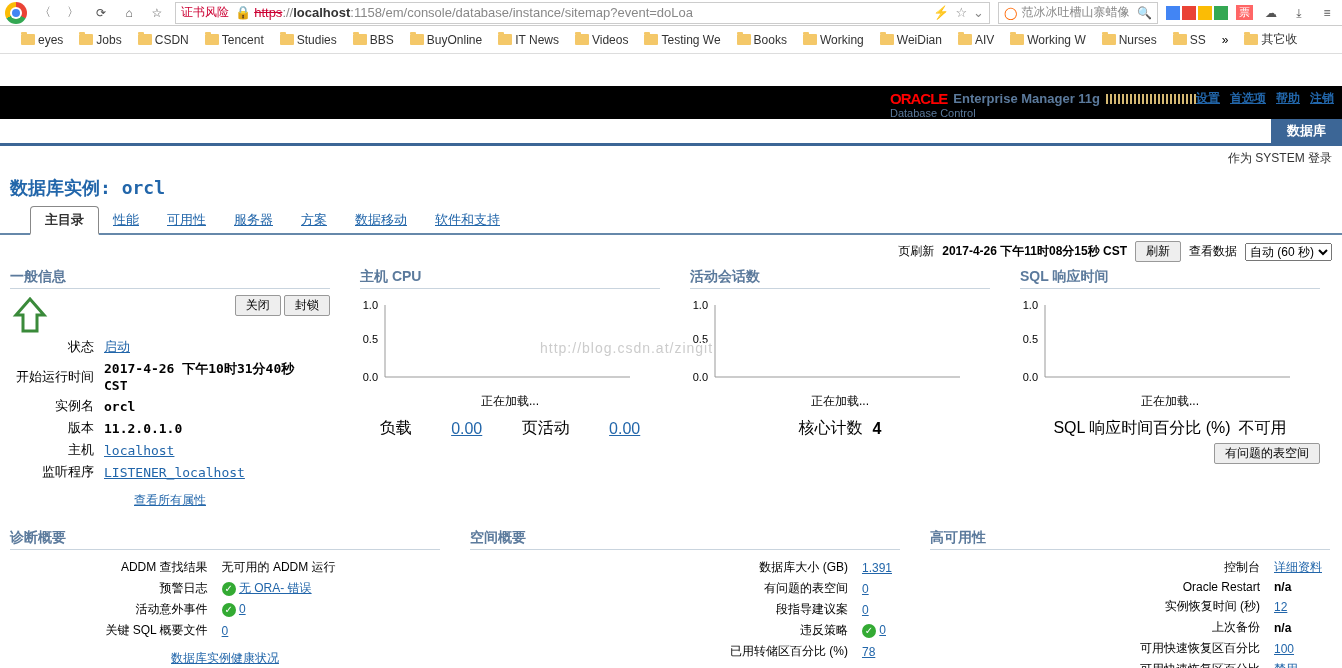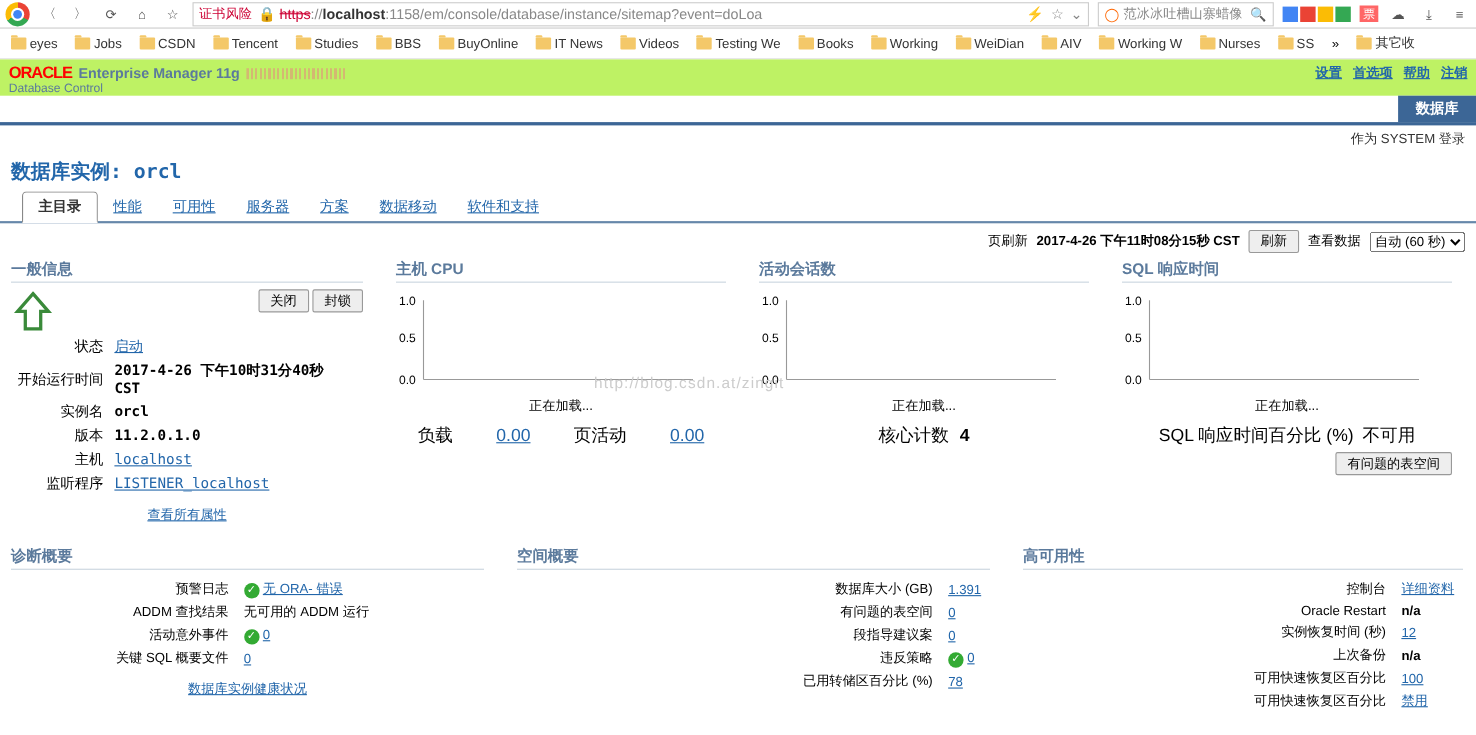--- a/index.html
+++ b/index.html
@@ -9,41 +9,41 @@
 .chrome-logo { width: 22px; height: 22px; border-radius: 50%; background: conic-gradient(#ea4335 0 120deg, #34a853 120deg 240deg, #fbbc05 240deg 360deg); position: relative; }
 .chrome-logo::after { content:''; position:absolute; top:5px; left:5px; width:12px; height:12px; border-radius:50%; background:#fff; }
 .chrome-logo::before { content:''; position:absolute; top:7px; left:7px; width:8px; height:8px; border-radius:50%; background:#4285f4; z-index:2;}
 .url-bar { flex: 1; display: flex; align-items: center; height: 22px; border: 1px solid #ccc; padding: 0 5px; font-size: 13px; color: #888; }
 .cert-risk { color: #c03; margin-right: 6px; font-size: 12px;}
 .url-strike { text-decoration: line-through; color: #c03; text-align: right; }
 .url-host { color: #333; font-weight: bold; }
 .search-box { width: 160px; height: 22px; border: 1px solid #ccc; display:flex; align-items:center; padding:0 5px; color:#888;}
 .color-blocks { display:flex; gap:2px;}
 .cb { width:14px; height:14px; }
-.bookmarks-bar { display: flex; align-items: center; height: 28px; padding: 0 10px; gap: 16px; border-bottom: 1px solid #ddd; text-align: center; }
+.bookmarks-bar { display: flex; align-items: center; height: 28px; padding: 0 21px; gap: 16px; border-bottom: 1px solid #ddd; text-align: center; }
 .bm { display: flex; align-items: center; gap: 3px; color: #333; font-size: 12px; cursor: pointer; }
 .folder-icon { width: 14px; height: 11px; background: #f4c869; border-radius: 1px; position: relative; }
 .folder-icon::before { content: ''; position: absolute; top: -2px; left: 0; width: 6px; height: 2px; background: #f4c869; border-radius: 1px 1px 0 0; }
-.em-header { display: flex; justify-content: space-between; align-items: flex-start; padding: 4px 8px 0 8px; background: #bef264; }
+.em-header { display: flex; justify-content: flex-end; align-items: flex-start; padding: 4px 8px 0 8px; background: #000000; margin-top: 32px; }
 .em-logo-area { display: flex; flex-direction: column; }
 .em-logo-line { display: flex; align-items: center; gap: 6px; }
 .oracle-logo { color: #f00; font-weight: bold; font-size: 15px; font-family: Arial; letter-spacing: -1px; }
 .em-title { color: #5b7a9c; font-weight: bold; font-size: 13px; }
 .em-subtitle { color: #5b7a9c; font-size: 11px; }
 .em-stripes { display:inline-block; width:90px; height:10px; background: repeating-linear-gradient(90deg, #d4b872 0 2px, transparent 2px 4px); }
 .em-links { display: flex; gap: 10px; font-size: 12px; }
 .em-links a { color: #26a; text-decoration: underline; cursor: pointer; font-weight: bold; }
 .db-tab-row { display: flex; justify-content: flex-end; border-top: none; }
 .db-tab { background: #3c6696; color: #fff; padding: 3px 16px; font-weight: bold; font-size: 13px; }
 .blue-bar { height: 3px; background: #3c6696; }
 .login-as { text-align: right; padding: 4px 10px; color: #333; font-size: 12px; }
 .page-title-row { padding: 5px 10px 0 10px; }
 .page-title { color: #26a; font-family: "SimSun", monospace; font-size: 18px; font-weight: bold; }
 .page-title .inst { color: #26a; font-family: monospace; }
-.tabs-row { display: flex; align-items: flex-end; border-bottom: 2px solid #68a; padding-left: 20px; margin-top: 4px; }
+.tabs-row { display: flex; align-items: flex-end; border-bottom: 2px solid #68a; padding-left: 30px; margin-top: 4px; }
 .tab { padding: 4px 14px; font-size: 13px; color: #26a; text-decoration: underline; cursor: pointer; }
 .tab.active { background: #fff; border: 1px solid #888; border-bottom: 2px solid #fff; border-radius: 4px 4px 0 0; color: #333; text-decoration: none; font-weight: bold; position: relative; top: 2px; }
 .refresh-row { display: flex; justify-content: flex-end; align-items: center; gap: 8px; padding: 6px 10px; font-size: 12px; }
 .btn { background: #eee; border: 1px solid #999; padding: 1px 10px; font-size: 12px; cursor: pointer; border-radius: 2px; }
 select { font-size: 12px; }
 .main-grid { display: flex; padding: 0 10px; gap: 30px; }
 .col { display: flex; flex-direction: column; }
 .section-title { color: #5b7a9c; font-size: 14px; font-weight: bold; border-bottom: 1px solid #c9d4de; padding-bottom: 2px; margin-bottom: 6px;}
 .panel { display:flex; flex-direction:column;}
 .general-info { font-family: "SimSun", monospace; font-size: 13px;}
@@ -328,26 +328,26 @@
 </div>
 
 <div class="watermark">http://blog.csdn.at/zingit</div>
 
 <div class="lower-grid">
   <div class="col panel" style="width:430px;">
     <div class="section-title">诊断概要</div>
     <table class="kv-table">
       <tbody>
           <tr>
+            <td class="kv-label">ADDM 查找结果</td>
+            <td>无可用的 ADDM 运行</td>
+          </tr>
+      <tr>
             <td class="kv-label">预警日志</td>
             <td><span class="green-check">✓</span> <span class="link">无 ORA- 错误</span></td>
-          </tr>
-      <tr>
-            <td class="kv-label">ADDM 查找结果</td>
-            <td>无可用的 ADDM 运行</td>
           </tr>
       <tr>
             <td class="kv-label">活动意外事件</td>
             <td><span class="green-check">✓</span> <span class="link">0</span></td>
           </tr>
       <tr>
             <td class="kv-label">关键 SQL 概要文件</td>
             <td><span class="link">0</span></td>
           </tr>
     </tbody>

